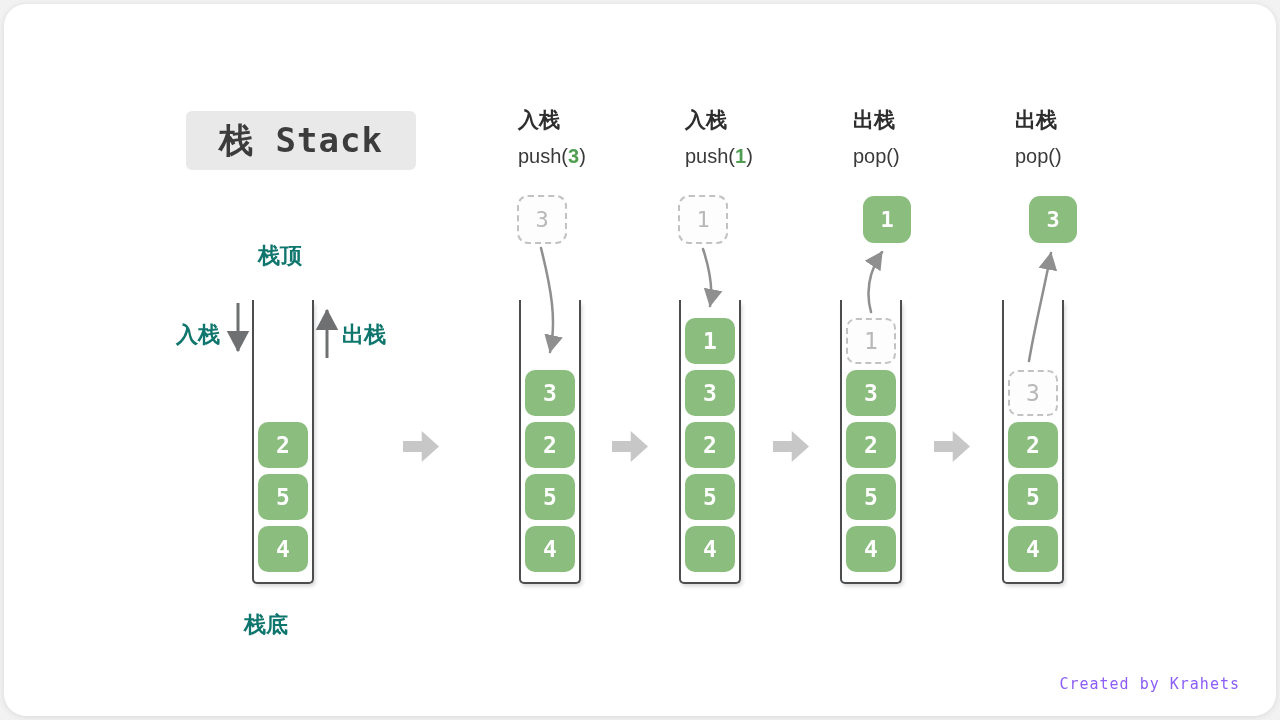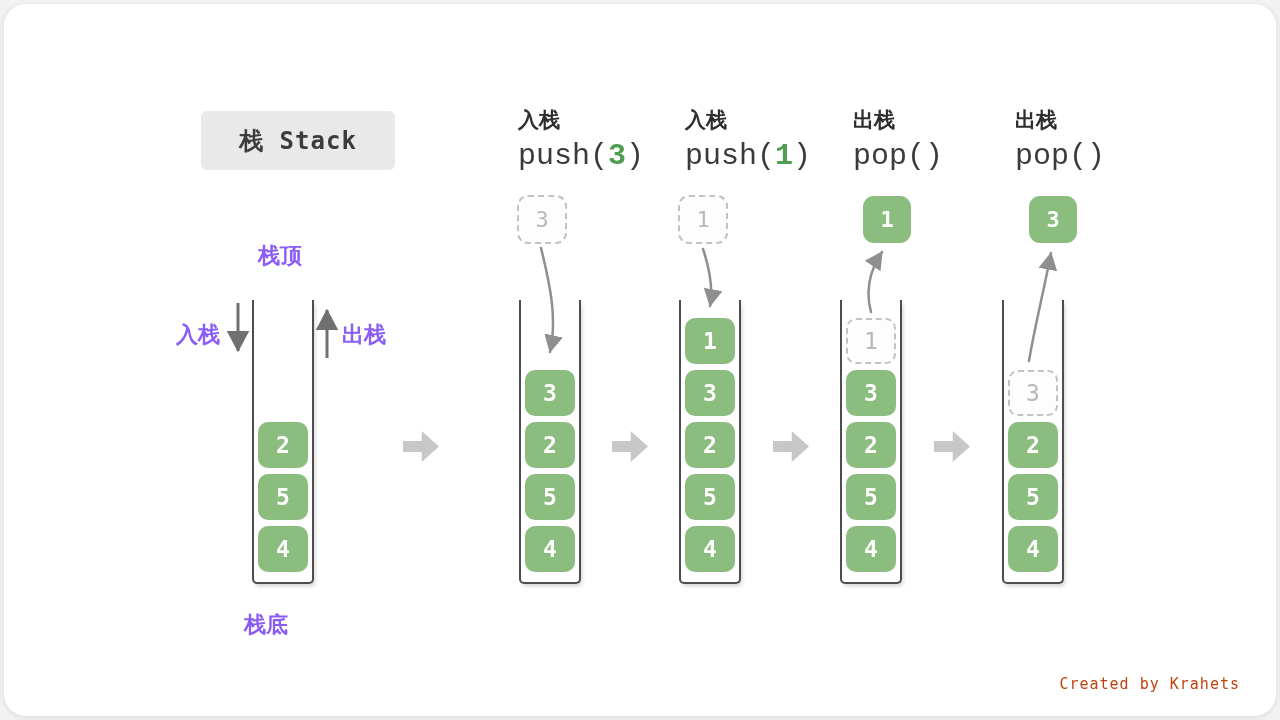--- a/index.html
+++ b/index.html
@@ -1,31 +1,31 @@
 <!DOCTYPE html>
 <html><head>
 <meta charset="utf-8">
 <style>
   html,body{margin:0;padding:0;background:#f2f2f2;}
   .canvas{position:relative;width:1280px;height:720px;font-family:"Liberation Sans",sans-serif;overflow:hidden;background:#f2f2f2;}
   .card{position:absolute;left:4px;top:4px;right:4px;bottom:4px;background:#ffffff;border-radius:22px;box-shadow:0 1px 6px rgba(0,0,0,0.10);}
 
-  .title-box{position:absolute;left:186px;top:111px;width:194px;height:59px;background:#e9e9e9;border-radius:6px;
+  .title-box{position:absolute;left:186px;top:111px;width:230px;height:59px;background:#e9e9e9;border-radius:6px;
     display:flex;align-items:center;justify-content:center;font-family:"DejaVu Sans Mono",monospace;
-    font-size:24px;font-weight:bold;color:#3c3c3c;letter-spacing:1px;margin-left:15px;}
+    font-size:34px;font-weight:bold;color:#3c3c3c;letter-spacing:1px;}
 
-  .cjk-label{position:absolute;font-size:22px;font-weight:bold;color:#8b5cf6;white-space:nowrap;}
+  .cjk-label{position:absolute;font-size:22px;font-weight:bold;color:#0f766e;white-space:nowrap;}
   .lbl-stack-top{left:258px;top:241px;}
   .lbl-stack-bottom{left:244px;top:610px;}
   .lbl-push{left:176px;top:320px;}
   .lbl-pop{left:342px;top:320px;}
 
   .op{position:absolute;top:106px;}
   .op-cjk{font-size:21px;font-weight:bold;color:#2e2e2e;height:36px;line-height:28px;}
-  .op-code{font-family:Liberation Mono, monospace;font-size:30px;color:#3a3a3a;height:30px;line-height:28px;}
+  .op-code{font-family:Liberation Sans, sans-serif;font-size:20px;color:#3a3a3a;height:30px;line-height:28px;}
   .op-arg{color:#4f9e51;font-weight:bold;}
 
   .stack{position:absolute;top:300px;width:62px;height:284px;box-sizing:border-box;
     border-left:2px solid #4c4d4f;border-right:2px solid #4c4d4f;border-bottom:2px solid #4c4d4f;
     border-radius:0 0 5px 5px;box-shadow:2px 3px 4px -1px rgba(0,0,0,0.18);}
   .stack-1{left:252px;} .stack-2{left:519px;} .stack-3{left:679px;} .stack-4{left:840px;} .stack-5{left:1002px;}
 
   .cell{position:absolute;left:4px;width:50px;height:46px;box-sizing:border-box;border-radius:10px;background:#8bbd7f;
     color:#ffffff;font-family:"DejaVu Sans Mono",monospace;font-size:23px;font-weight:bold;
     display:flex;align-items:center;justify-content:center;}
@@ -38,21 +38,21 @@
   .float-box.solid{background:#8bbd7f;color:#ffffff;font-weight:bold;width:48px;height:47px;top:196px;}
   .fb-2{left:517px;} .fb-3{left:678px;} .fb-4{left:863px;} .fb-5{left:1029px;}
 
   .block-arrow{position:absolute;top:431px;width:36px;height:31px;background:#c7c7c7;
     clip-path:polygon(0% 32%,52% 32%,52% 0%,100% 50%,52% 100%,52% 68%,0% 68%);}
   .ba-1{left:403px;} .ba-2{left:612px;} .ba-3{left:773px;} .ba-4{left:934px;}
 
   .overlay{position:absolute;left:0;top:0;width:1280px;height:720px;pointer-events:none;}
 
   .watermark{position:absolute;right:40px;top:675px;font-family:"DejaVu Sans Mono",monospace;
-    font-size:15px;color:#c2410c;letter-spacing:1px;}
+    font-size:15px;color:#8b5cf6;letter-spacing:1px;}
 </style>
 </head>
 <body>
 
 <div class="canvas">
   <div class="card"></div>
 
   <div class="title-box">
     <span>栈 Stack</span>
   </div>

